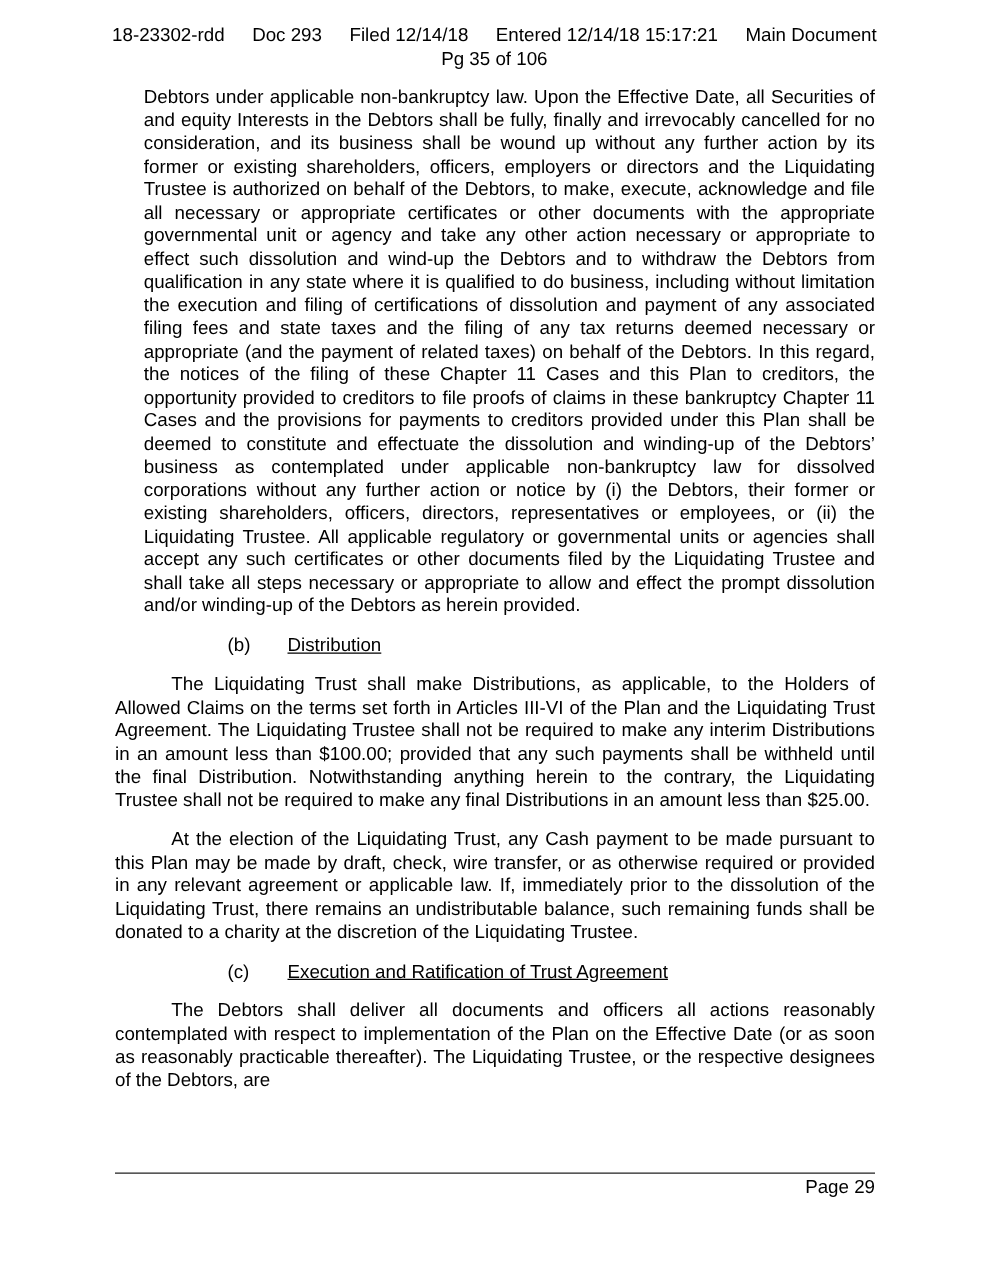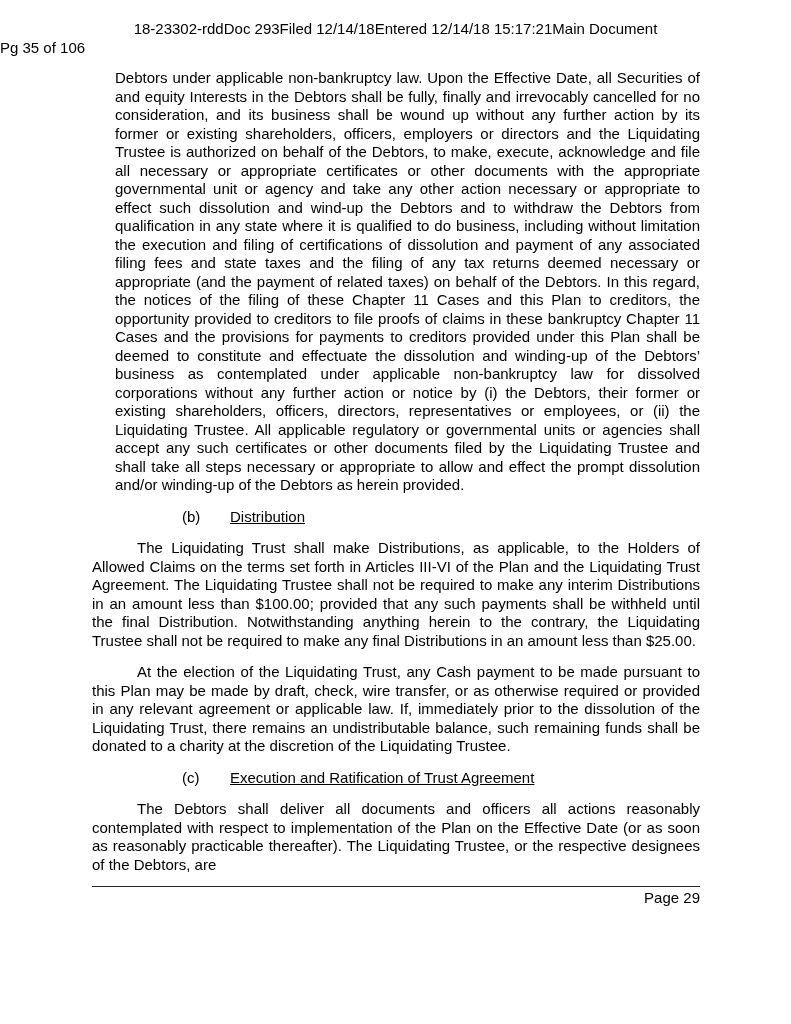--- a/index.html
+++ b/index.html
@@ -20,24 +20,25 @@
     padding-top: 20px;
     overflow: hidden;
   }
   .court-header {
     text-align: center;
     margin-bottom: 12px;
   }
   .header-line1 {
     display: flex;
     justify-content: center;
+    gap: 22px;
     white-space: nowrap;
   }
   .header-line2 {
-    text-align: left;
+    text-align: center;
   }
   .content {
     margin: 0 91px 0 92px; 
   }
   .para {
     text-align: justify;
     text-indent: 45px;
     margin: 0 0 13px 0;
   }
   .para.no-indent {
@@ -52,21 +53,21 @@
     display: inline-block;
     width: 48px;
   }
   .sec-title {
     text-decoration: underline;
   }
   .page-footer {
     position: absolute;
     left: 92px;
     width: 608px;
-    top: 886px;
+    top: 938px;
   }
   .footer-rule {
     border-top: 1px solid #222222;
     height: 0;
   }
   .page-number {
     text-align: right;
     padding-top: 2px;
   }
 </style>

